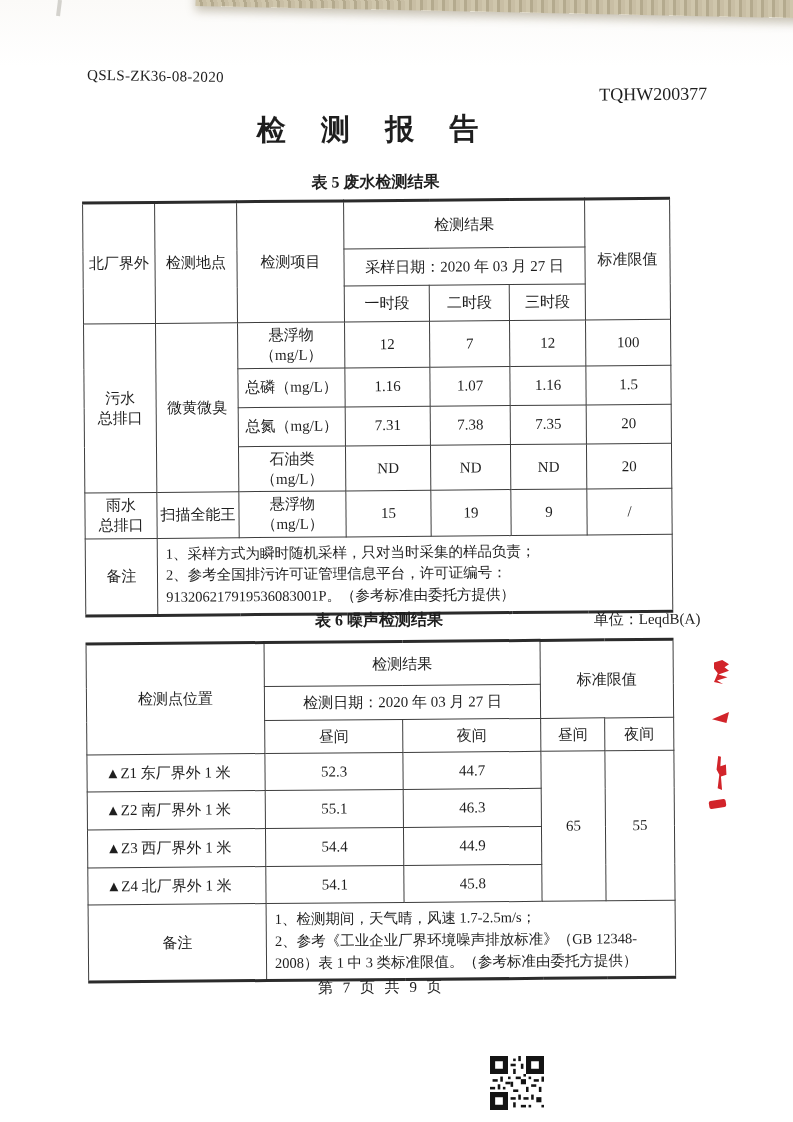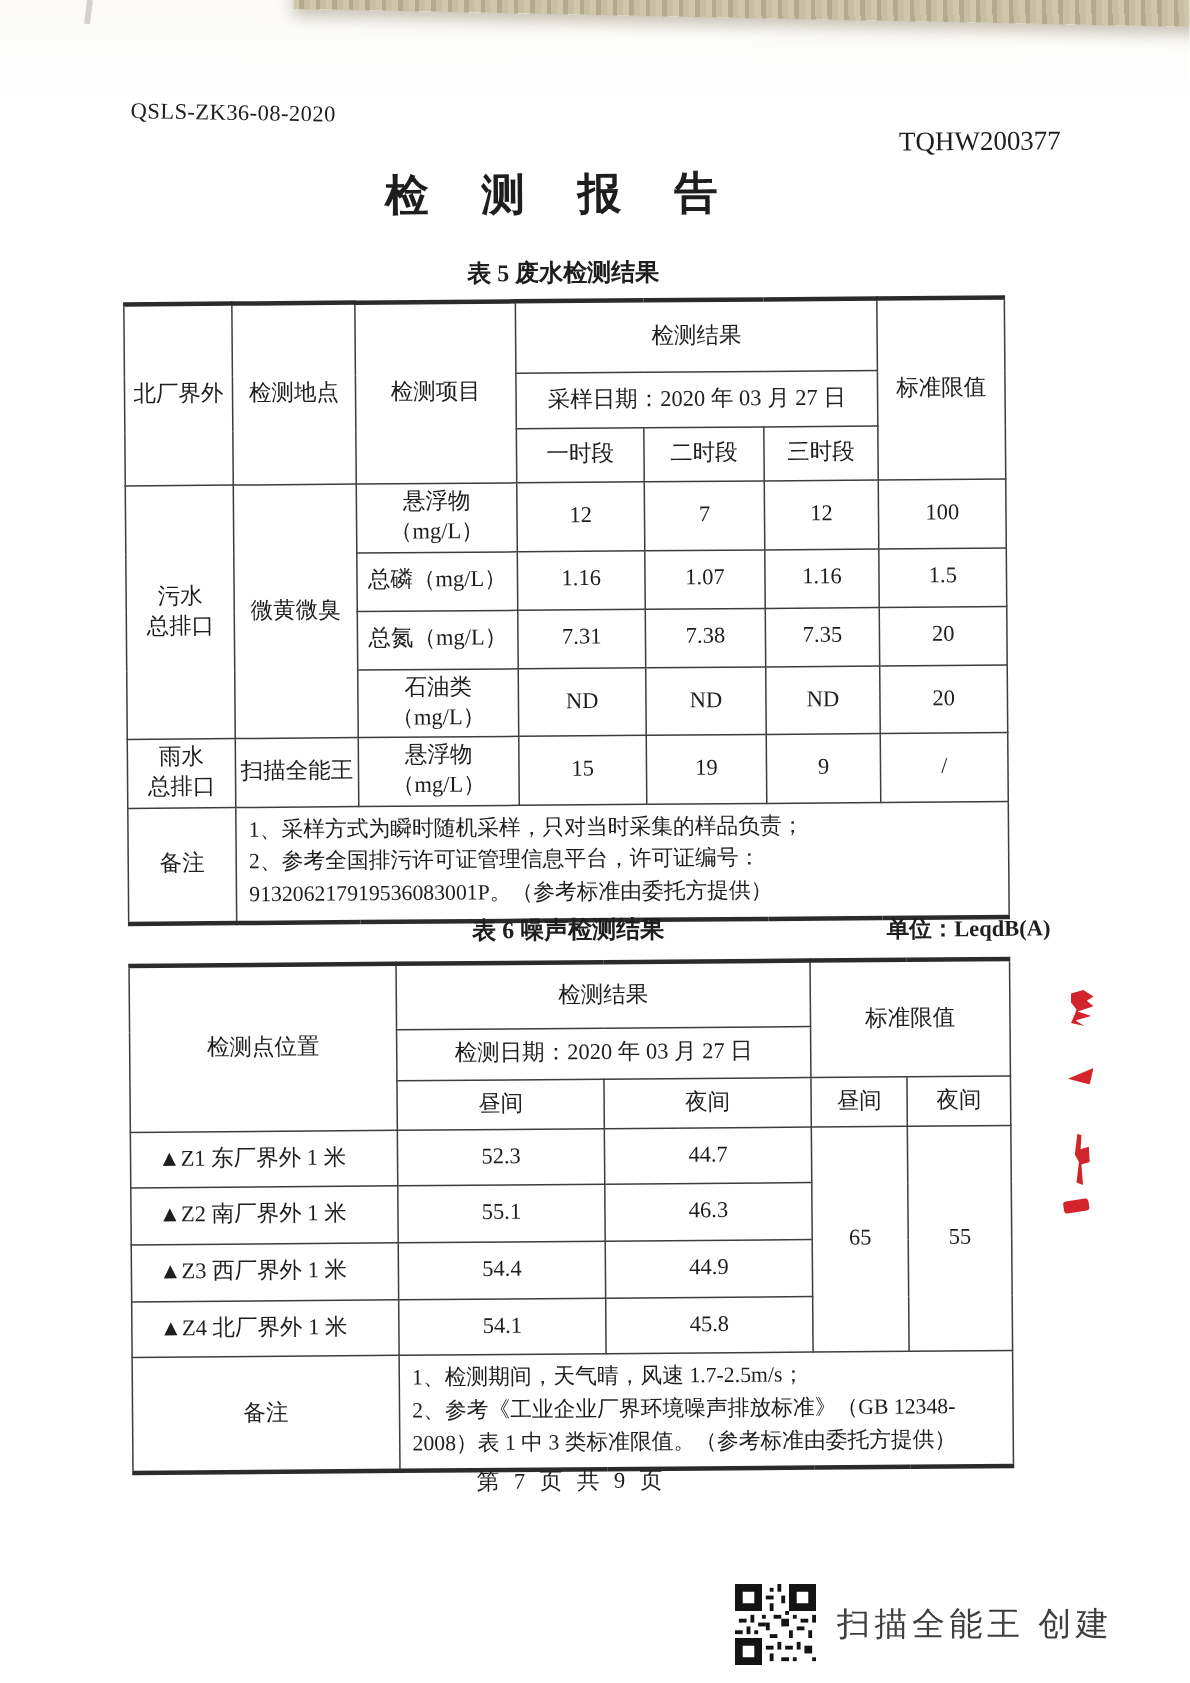--- a/index.html
+++ b/index.html
@@ -23,21 +23,21 @@
 
   .doc-code { position:absolute; left:90px; top:66px; font-size:15px; letter-spacing:.3px; transform:rotate(1.4deg); }
   .report-no { position:absolute; left:586px; top:86px; font-size:18px;margin-left:16px; }
   .main-title { position:absolute; left:0; top:110px; width:754px; text-align:center;
                 font-size:29px; font-weight:bold; letter-spacing:14px; }
 
   .tbl-wrap { position:absolute; left:84px; width:587px; }
   .tbl-title { text-align:center; font-size:16px; font-weight:bold; margin-bottom:6px; }
   .t6-caption { position:relative; height:24px; margin-bottom:6px; }
   .t6-caption .tbl-title { position:absolute; left:0; right:0; margin:0; }
-  .unit { position:absolute; right:-28px; top:2px; font-size:15px; font-weight:bold; }
+  .unit { position:absolute; right:-28px; top:2px; font-size:15px; font-weight:normal; }
 
   table { border-collapse:collapse; table-layout:fixed; width:587px;
           border-top:3px solid #2b2b2b; border-bottom:3px solid #2b2b2b; }
   td { border:1px solid #3d3d3d; text-align:center; vertical-align:middle;
        font-size:15px; padding:2px 3px; line-height:1.35; }
   td.prewrap { white-space:pre-line; }
   td.notes { text-align:left; padding:5px 8px 5px 8px; font-size:14.5px; line-height:1.5; }
   td.point { text-align:left; padding-left:18px; }
   .r48{height:48px}.r37{height:37px}.r36{height:36px}.r39{height:39px}
   .r72{height:72px}.r44{height:44px}.r34{height:34px}.r33{height:33px}
@@ -256,16 +256,15 @@
         <rect x="16" y="15" width="1" height="2"></rect>
           <rect x="18" y="16" width="2" height="2"></rect>
         <rect x="9" y="18" width="1" height="2"></rect>
           <rect x="12" y="19" width="2" height="1"></rect>
         <rect x="15" y="19" width="1" height="1"></rect>
           <rect x="20" y="19" width="1" height="1"></rect>
         <rect x="13" y="7" width="1" height="1"></rect>
           <rect x="7" y="8" width="1" height="1"></rect>
       </g>
     </svg>
-    <span class="scan-text">扫描全能王 创建</span>
   </div>
 
 </div>
 
 </body></html>

